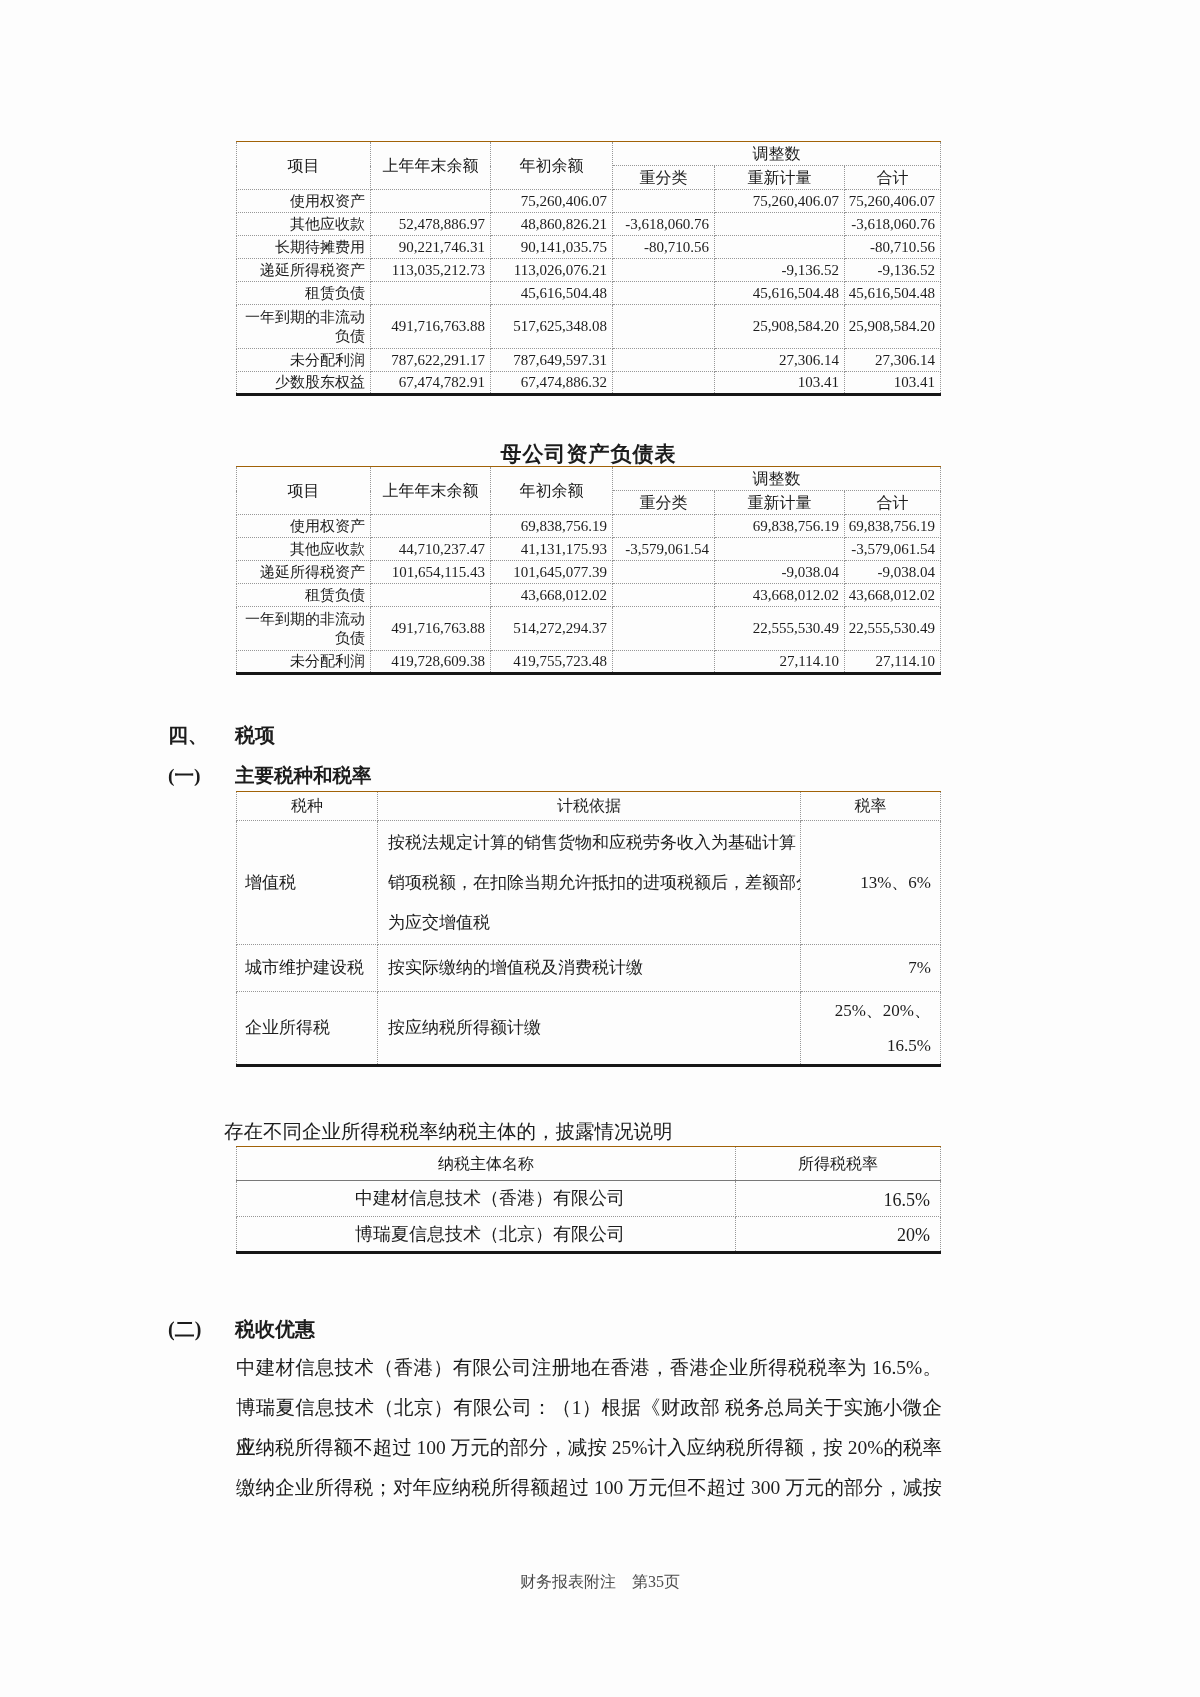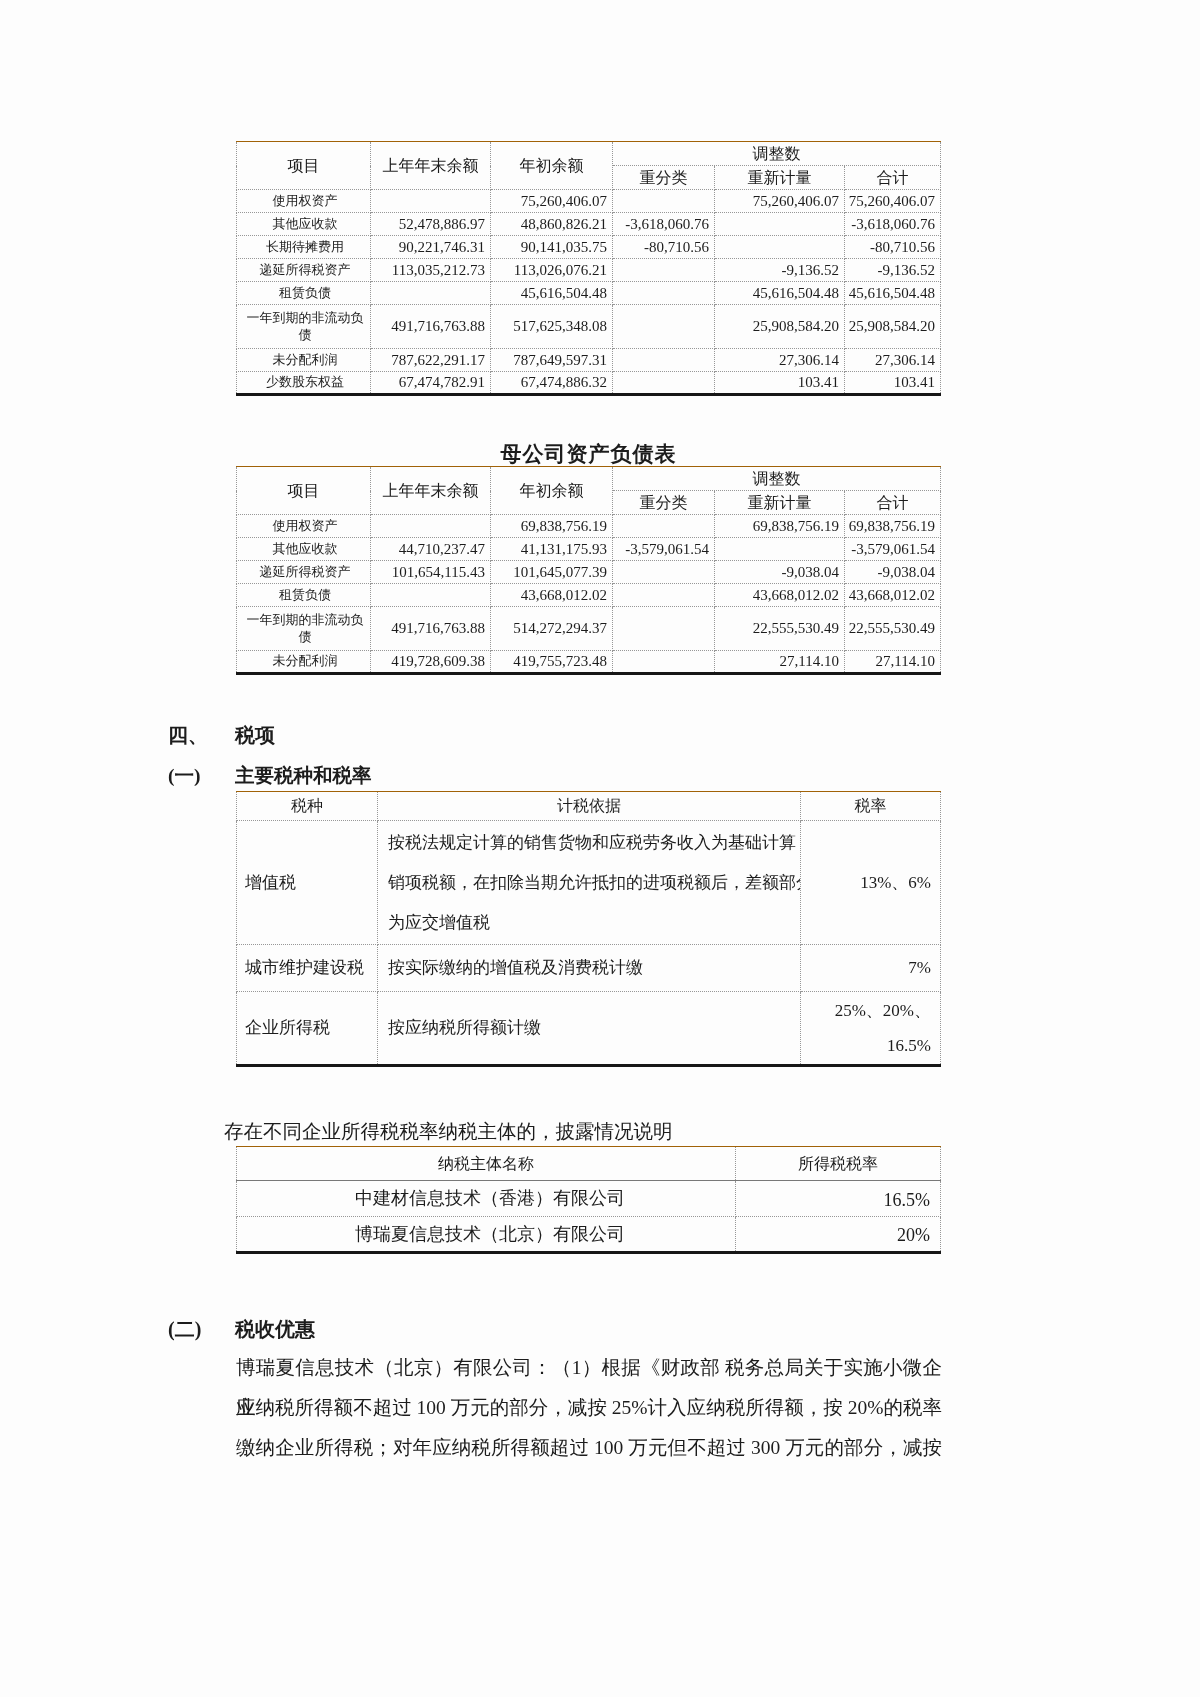--- a/index.html
+++ b/index.html
@@ -25,21 +25,21 @@
     padding: 1px 5px;
     line-height: 1.25;
     overflow: hidden;
   }
   .fin-table th { text-align: center; font-size: 16px; }
 
   
   .bal-table { width: 705px; font-size: 16px; }
   .bal-table thead tr { height: 24px; }
   .bal-table tbody tr { height: 23px; }
-  .citem { text-align: center; padding-left: 8px !important; font-size: 13px; }
+  .citem { text-align: right; padding-left: 8px !important; font-size: 15px; }
   .cnum  { text-align: right; padding-right: 5px !important; padding-left: 1px !important;
            font-size: 15px; white-space: nowrap; }
 
   #tbl-consolidated { left: 236px; top: 141px; }
   #parent-title { left: 236px; top: 440px; width: 705px; text-align: center;
                   font-size: 21px; font-weight: 700; letter-spacing: 1px; }
   #tbl-parent { left: 236px; top: 466px; }
 
   
   .sec-row { display: flex; }
@@ -329,19 +329,21 @@
       </tr>
     </tbody>
   </table>
 
   <div id="sec2a" class="abs sec-row">
     <span class="sec-num">(二)</span>
     <span class="sec-title">税收优惠</span>
   </div>
 
   <div id="para" class="abs">
+    <div class="para-line para-justify">中建材信息技术（香港）有限公司注册地在香港，香港企业所得税税率为 16.5%。</div>
     <div class="para-line para-justify">博瑞夏信息技术（北京）有限公司：（1）根据《财政部 税务总局关于实施小微企业</div>
     <div class="para-line para-justify">应纳税所得额不超过 100 万元的部分，减按 25%计入应纳税所得额，按 20%的税率</div>
     <div class="para-line para-justify">缴纳企业所得税；对年应纳税所得额超过 100 万元但不超过 300 万元的部分，减按</div>
   </div>
 
+  <div id="footer" class="abs">财务报表附注　第35页</div>
 
 </div>
 
 </body></html>

